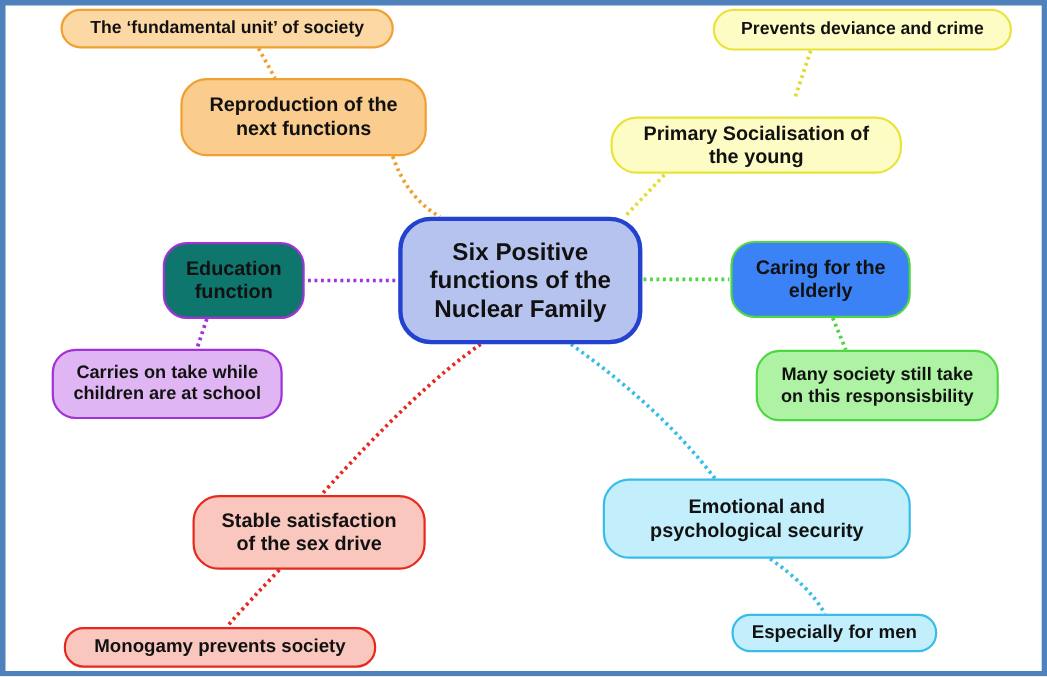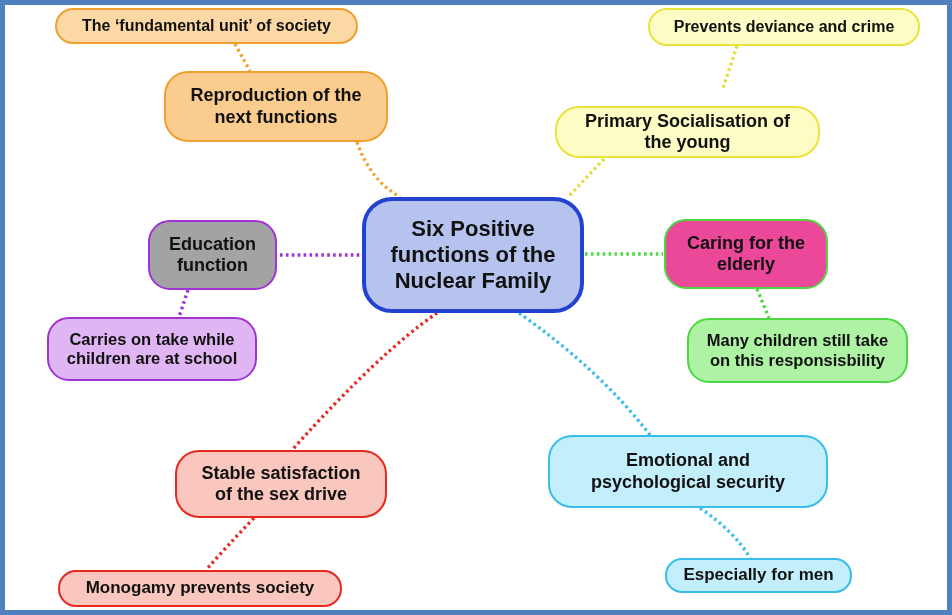--- a/index.html
+++ b/index.html
@@ -62,27 +62,27 @@
   <div id="nodes-layer">
       <div class="node" style="left: 362px; top: 197px; width: 222px; height: 116px; background: rgb(183, 195, 239); border: 4.5px solid rgb(35, 66, 207); border-radius: 30px; font-size: 22px;"><span>Six Positive
 functions of the
 Nuclear Family</span></div>
       <div class="node" style="left: 55px; top: 8px; width: 303px; height: 36px; background: rgb(252, 216, 164); border: 2.5px solid rgb(240, 160, 48); border-radius: 18px; font-size: 16px;"><span>The ‘fundamental unit’ of society</span></div>
       <div class="node" style="left: 164px; top: 71px; width: 224px; height: 71px; background: rgb(250, 204, 142); border: 2.5px solid rgb(240, 160, 48); border-radius: 24px; font-size: 18px;"><span>Reproduction of the
 next functions</span></div>
       <div class="node" style="left: 648px; top: 8px; width: 272px; height: 38px; background: rgb(253, 252, 196); border: 2.5px solid rgb(233, 228, 60); border-radius: 19px; font-size: 16px;"><span>Prevents deviance and crime</span></div>
       <div class="node" style="left: 555px; top: 88px; width: 265px; height: 52px; background: rgb(253, 252, 196); border: 2.5px solid rgb(233, 228, 60); border-radius: 24px; font-size: 18px; margin-top: 18px;"><span>Primary Socialisation of
 the young</span></div>
-      <div class="node" style="left: 148px; top: 220px; width: 129px; height: 70px; background: #a3a3a3; border: 2.5px solid rgb(160, 50, 214); border-radius: 22px; font-size: 18px;"><span>Education
+      <div class="node" style="left: 148px; top: 220px; width: 129px; height: 70px; background: #0f766e; border: 2.5px solid rgb(160, 50, 214); border-radius: 22px; font-size: 18px;"><span>Education
 function</span></div>
       <div class="node" style="left: 47px; top: 317px; width: 210px; height: 64px; background: rgb(223, 182, 243); border: 2.5px solid rgb(160, 50, 214); border-radius: 22px; font-size: 16.5px;"><span>Carries on take while
 children are at school</span></div>
-      <div class="node" style="left: 664px; top: 219px; width: 164px; height: 70px; background: #ec4899; border: 2.5px solid rgb(78, 214, 67); border-radius: 22px; font-size: 18px;"><span>Caring for the
+      <div class="node" style="left: 664px; top: 219px; width: 164px; height: 70px; background: #3b82f6; border: 2.5px solid rgb(78, 214, 67); border-radius: 22px; font-size: 18px;"><span>Caring for the
 elderly</span></div>
-      <div class="node" style="left: 687px; top: 318px; width: 221px; height: 65px; background: rgb(174, 242, 164); border: 2.5px solid rgb(78, 214, 67); border-radius: 22px; font-size: 16.5px;"><span>Many children still take
+      <div class="node" style="left: 687px; top: 318px; width: 221px; height: 65px; background: rgb(174, 242, 164); border: 2.5px solid rgb(78, 214, 67); border-radius: 22px; font-size: 16.5px;"><span>Many society still take
 on this responsisbility</span></div>
       <div class="node" style="left: 175px; top: 450px; width: 212px; height: 68px; background: rgb(249, 199, 189); border: 2.5px solid rgb(230, 40, 30); border-radius: 24px; font-size: 18px;"><span>Stable satisfaction
 of the sex drive</span></div>
       <div class="node" style="left: 58px; top: 570px; width: 284px; height: 37px; background: rgb(249, 199, 189); border: 2.5px solid rgb(230, 40, 30); border-radius: 18px; font-size: 17px;"><span>Monogamy prevents society</span></div>
       <div class="node" style="left: 548px; top: 435px; width: 280px; height: 73px; background: rgb(195, 238, 251); border: 2.5px solid rgb(56, 188, 232); border-radius: 24px; font-size: 18px;"><span>Emotional and
 psychological security</span></div>
       <div class="node" style="left: 665px; top: 558px; width: 187px; height: 35px; background: rgb(195, 238, 251); border: 2.5px solid rgb(56, 188, 232); border-radius: 17px; font-size: 17px;"><span>Especially for men</span></div>
     </div>
   <div id="frame"></div>
 </div>

